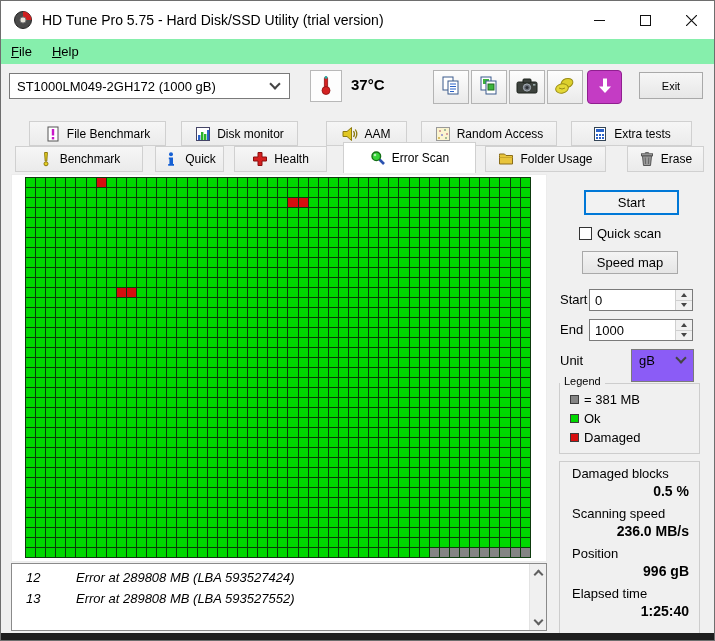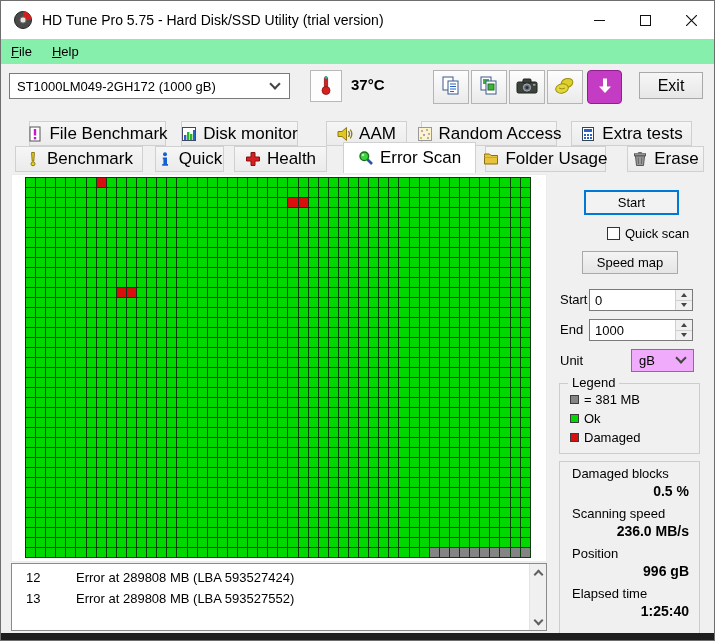--- a/index.html
+++ b/index.html
@@ -34,73 +34,73 @@
     position: absolute; left: 8px; top: 9px; width: 281px; height: 26px;
     background: #fff; border: 1px solid #7a7a7a; display: flex; align-items: center;
   }
   .combo .combo-text { margin-left: 7px; white-space: nowrap; }
   .chev { width: 8px; height: 8px; border-right: 2px solid #444; border-bottom: 2px solid #444; transform: rotate(45deg); margin-top: -4px; }
   .combo .chev { position: absolute; right: 10px; top: 10px; }
   .thermo-btn { position: absolute; left: 309px; top: 6px; width: 32px; height: 32px; background: #fdfdfd; border: 1px solid #b8b8b8; display:flex; align-items:center; justify-content:center; }
   .temp-text { position: absolute; left: 350px; top: 12px; font-weight: bold; font-size: 15px; }
   .tool-btn { position: absolute; top: 6px; width: 36px; height: 34px; background: linear-gradient(#fdfdfd,#eaeaea); border: 1px solid #b4b4b4; display:flex; align-items:center; justify-content:center; }
   .tool-btn.purple { background: #c43cc4; border: 1px solid #8f1f8f; border-radius: 4px; width: 35px; }
-  .exit-btn { position: absolute; left: 638px; top: 8px; width: 64px; height: 27px; background: linear-gradient(#f6f6f6,#e7e7e7); border: 1px solid #a9a9a9; font-size: 16px; display:flex; align-items:center; justify-content:center; }
+  .exit-btn { position: absolute; left: 638px; top: 8px; width: 64px; height: 27px; background: linear-gradient(#f6f6f6,#e7e7e7); border: 1px solid #a9a9a9; font-size: 11px; display:flex; align-items:center; justify-content:center; }
   
   .tabs { position: absolute; left: 0; top: 115px; width: 100%; height: 57px; }
   .tab {
     position: absolute; display: flex; align-items: center; justify-content: center; gap: 6px;
-    background: linear-gradient(#f6f6f6,#ebebeb); border: 1px solid #d0d0d0; font-size: 17px; white-space: nowrap;
+    background: linear-gradient(#f6f6f6,#ebebeb); border: 1px solid #d0d0d0; font-size: 12px; white-space: nowrap;
   }
   .tab .tab-icon { width: 16px; height: 16px; flex: none; }
   .tab .tab-icon svg { display: block; }
   .row1 .tab { top: 5px; height: 25px; }
   .row2 .tab { top: 30px; height: 26px; }
   .tab.active { background: #ffffff; border-bottom: none; top: 26px; height: 31px; z-index: 3; }
   
   .grid-panel { position: absolute; left: 10px; top: 173px; width: 536px; height: 388px; background: #ffffff; border: 1px solid #ececec; }
   #scan-grid {
     position: absolute; left: 24px; top: 176px; z-index: 2;
     display: grid; grid-template-columns: repeat(50, 10.1px); grid-auto-rows: 10px;
     border-top: 1px solid var(--line); border-left: 1px solid var(--line);
   }
   .cell { border-right: 1px solid var(--line); border-bottom: 1px solid var(--line); background: var(--ok); }
   .cell.damaged { background: var(--damaged); }
   .cell.unscanned { background: var(--unscanned); }
   
   .btn { background: linear-gradient(#f4f4f4,#e5e5e5); border: 1px solid #a9a9a9; display:flex; align-items:center; justify-content:center; font-size: 13px; }
   #start-btn { position: absolute; left: 583px; top: 189px; width: 95px; height: 25px; border: 2px solid #0078d7; background: #f2f2f2; }
-  .checkrow { position: absolute; left: 606px; top: 225px; display: flex; align-items: center; gap: 5px; }
+  .checkrow { position: absolute; left: 578px; top: 225px; display: flex; align-items: center; gap: 5px; }
   .checkbox { width: 13px; height: 13px; background: #fff; border: 1px solid #333; }
   #speedmap-btn { position: absolute; left: 581px; top: 250px; width: 96px; height: 23px; }
   .field-label { position: absolute; left: 559px; font-size: 13px; }
   .spin-input { position: absolute; left: 588px; width: 104px; height: 22px; background: #fff; border: 1px solid #7a7a7a; }
   .spin-input .value { position: absolute; left: 5px; top: 3px; }
   .spinner { position: absolute; right: 0; top: 0; bottom: 0; width: 17px; border-left: 1px solid #cfcfcf; display: flex; flex-direction: column; }
   .spin-up, .spin-down { flex: 1; background: #f0f0f0; display:flex; align-items:center; justify-content:center; }
   .spin-up { border-bottom: 1px solid #cfcfcf; }
   .tri-up { width: 0; height: 0; border-left: 3px solid transparent; border-right: 3px solid transparent; border-bottom: 4px solid #444; }
   .tri-down { width: 0; height: 0; border-left: 3px solid transparent; border-right: 3px solid transparent; border-top: 4px solid #444; }
-  #unit-select { position: absolute; left: 630px; top: 348px; width: 63px; height: 23px; background: #f0abfc; border: 1px solid #7a7a7a; }
+  #unit-select { position: absolute; left: 630px; top: 348px; width: 63px; height: 33px; background: #8b5cf6; border: 1px solid #7a7a7a; }
   #unit-select .value { position: absolute; left: 7px; top: 3px; }
   #unit-select .chev { position: absolute; right: 8px; top: 8px; border-color: #444; }
   
   .groupbox { position: absolute; border: 1px solid #cdcdcd; background: #f0f0f0; }
   #legend-box { left: 558px; top: 382px; width: 141px; height: 71px; }
-  .groupbox .gb-title { position: absolute; top: -9px; left: 8px; background: #f0f0f0; padding: 0 4px; font-size: 13px; }
+  .groupbox .gb-title { position: absolute; top: -9px; left: 0; background: #f0f0f0; padding: 0 4px; font-size: 11px; }
   .legend-row { display: flex; align-items: center; gap: 5px; margin: 4px 0 0 10px; }
   .legend-row:first-of-type { margin-top: 8px; }
   .swatch { width: 9px; height: 9px; border: 1px solid #3c3c3c; flex: none; }
   #stats-box { left: 558px; top: 460px; width: 141px; height: 202px; }
   .stat-item { margin: 4px 10px 7px 12px; }
   .stat-item .stat-label { display: block; }
   .stat-item .stat-value { display: block; text-align: right; font-weight: bold; font-size: 14px; margin-top: 2px; }
   
   #error-list { position: absolute; left: 10px; top: 562px; width: 536px; height: 68px; background: #fff; border: 1px solid #8a8a8a; }
-  .error-row { display: flex; height: 21px; align-items: center; }
+  .error-row { display: flex; height: 21px; align-items: center; font-style: italic; }
   .error-row:first-child { margin-top: 3px; }
   .error-index { width: 64px; padding-left: 14px; flex: none; }
   .vscroll { position: absolute; right: 0; top: 0; bottom: 0; width: 17px; background: #f0f0f0; border-left: 1px solid #e3e3e3; }
   .vs-arrow { position: absolute; left: 0; width: 17px; height: 17px; display:flex; align-items:center; justify-content:center; }
   .vs-up { top: 0; } .vs-down { bottom: 0; }
   .vs-up .chev { transform: rotate(-135deg); margin-top: 4px; border-color:#606060; border-width:2px; width:7px;height:7px;}
   .vs-down .chev { transform: rotate(45deg); margin-top: -2px; border-color:#606060; border-width:2px; width:7px;height:7px;}
   
   .bottom-strip { position: absolute; left: 0; bottom: 0; width: 100%; height: 7px; background: #1e1e1e; }
 </style>

